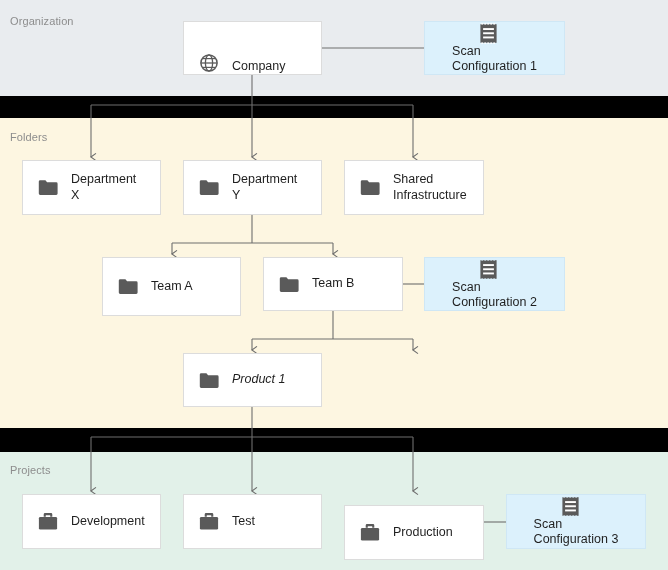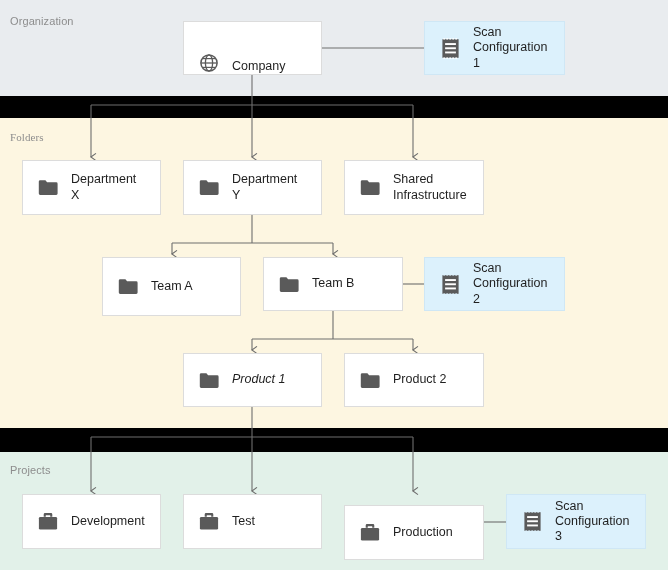--- a/index.html
+++ b/index.html
@@ -28,21 +28,21 @@
   .band-projects     { top: 452px; height: 118px; background: #e2f1e9; }
 
   .band-label {
     position: absolute;
     font-size: 11px;
     color: #8d8d8d;
     letter-spacing: 0.1px;
     white-space: nowrap;
   }
   .lbl-organization { left: 10px; top: 15px; }
-  .lbl-folders      { left: 10px; top: 131px; font-family: Liberation Serif, serif; }
+  .lbl-folders      { left: 10px; top: 131px; }
   .lbl-projects     { left: 10px; top: 464px; }
 
   
   #wires {
     position: absolute;
     left: 0; top: 0;
     width: 668px; height: 570px;
     pointer-events: none;
   }
 
@@ -52,20 +52,21 @@
     box-sizing: border-box;
     display: flex;
     align-items: center;
     background: #ffffff;
     border: 1px solid #dcdcdc;
     padding: 0 14px;
   }
   .node.scan {
     background: #dcf1fc;
     border-color: #cfe7f5;
+    flex-direction: column;
   }
   .node-icon {
     flex: 0 0 auto;
     width: 22px;
     height: 22px;
     margin-right: 12px;
     display: flex;
     align-items: center;
     justify-content: center;
   }
@@ -235,28 +236,20 @@
 
   <div class="node" style="left:183px; top:353px; width:139px; height:54px;font-style:italic;">
     <span class="node-icon">
       <svg width="20" height="17" viewBox="0 0 20 17">
         <path d="M0.8,2.6 a1.4,1.4 0 0 1 1.4,-1.4 h5.2 l1.7,2.1 h9.1 a1.4,1.4 0 0 1 1.4,1.4 v9.8 a1.4,1.4 0 0 1 -1.4,1.4 h-16 a1.4,1.4 0 0 1 -1.4,-1.4 z" fill="#5a5a5a"></path>
       </svg>
     </span>
     <span class="node-label">Product 1</span>
   </div>
 
-  <div class="node" style="left:344px; top:353px; width:140px; height:54px;">
-    <span class="node-icon">
-      <svg width="20" height="17" viewBox="0 0 20 17">
-        <path d="M0.8,2.6 a1.4,1.4 0 0 1 1.4,-1.4 h5.2 l1.7,2.1 h9.1 a1.4,1.4 0 0 1 1.4,1.4 v9.8 a1.4,1.4 0 0 1 -1.4,1.4 h-16 a1.4,1.4 0 0 1 -1.4,-1.4 z" fill="#5a5a5a"></path>
-      </svg>
-    </span>
-    <span class="node-label">Product 2</span>
-  </div>
 
   <div class="node" style="left:22px; top:494px; width:139px; height:55px;">
     <span class="node-icon">
       <svg width="20" height="19" viewBox="0 0 20 19">
         <path d="M7.0,1.1 h6.0 a1.3,1.3 0 0 1 1.3,1.3 v2.3 h-2.1 v-1.5 h-4.4 v1.5 h-2.1 v-2.3 a1.3,1.3 0 0 1 1.3,-1.3 z" fill="#5a5a5a"></path>
         <rect x="0.9" y="4.9" width="18.2" height="12.7" rx="1.4" fill="#5a5a5a"></rect>
       </svg>
     </span>
     <span class="node-label">Development</span>
   </div>

